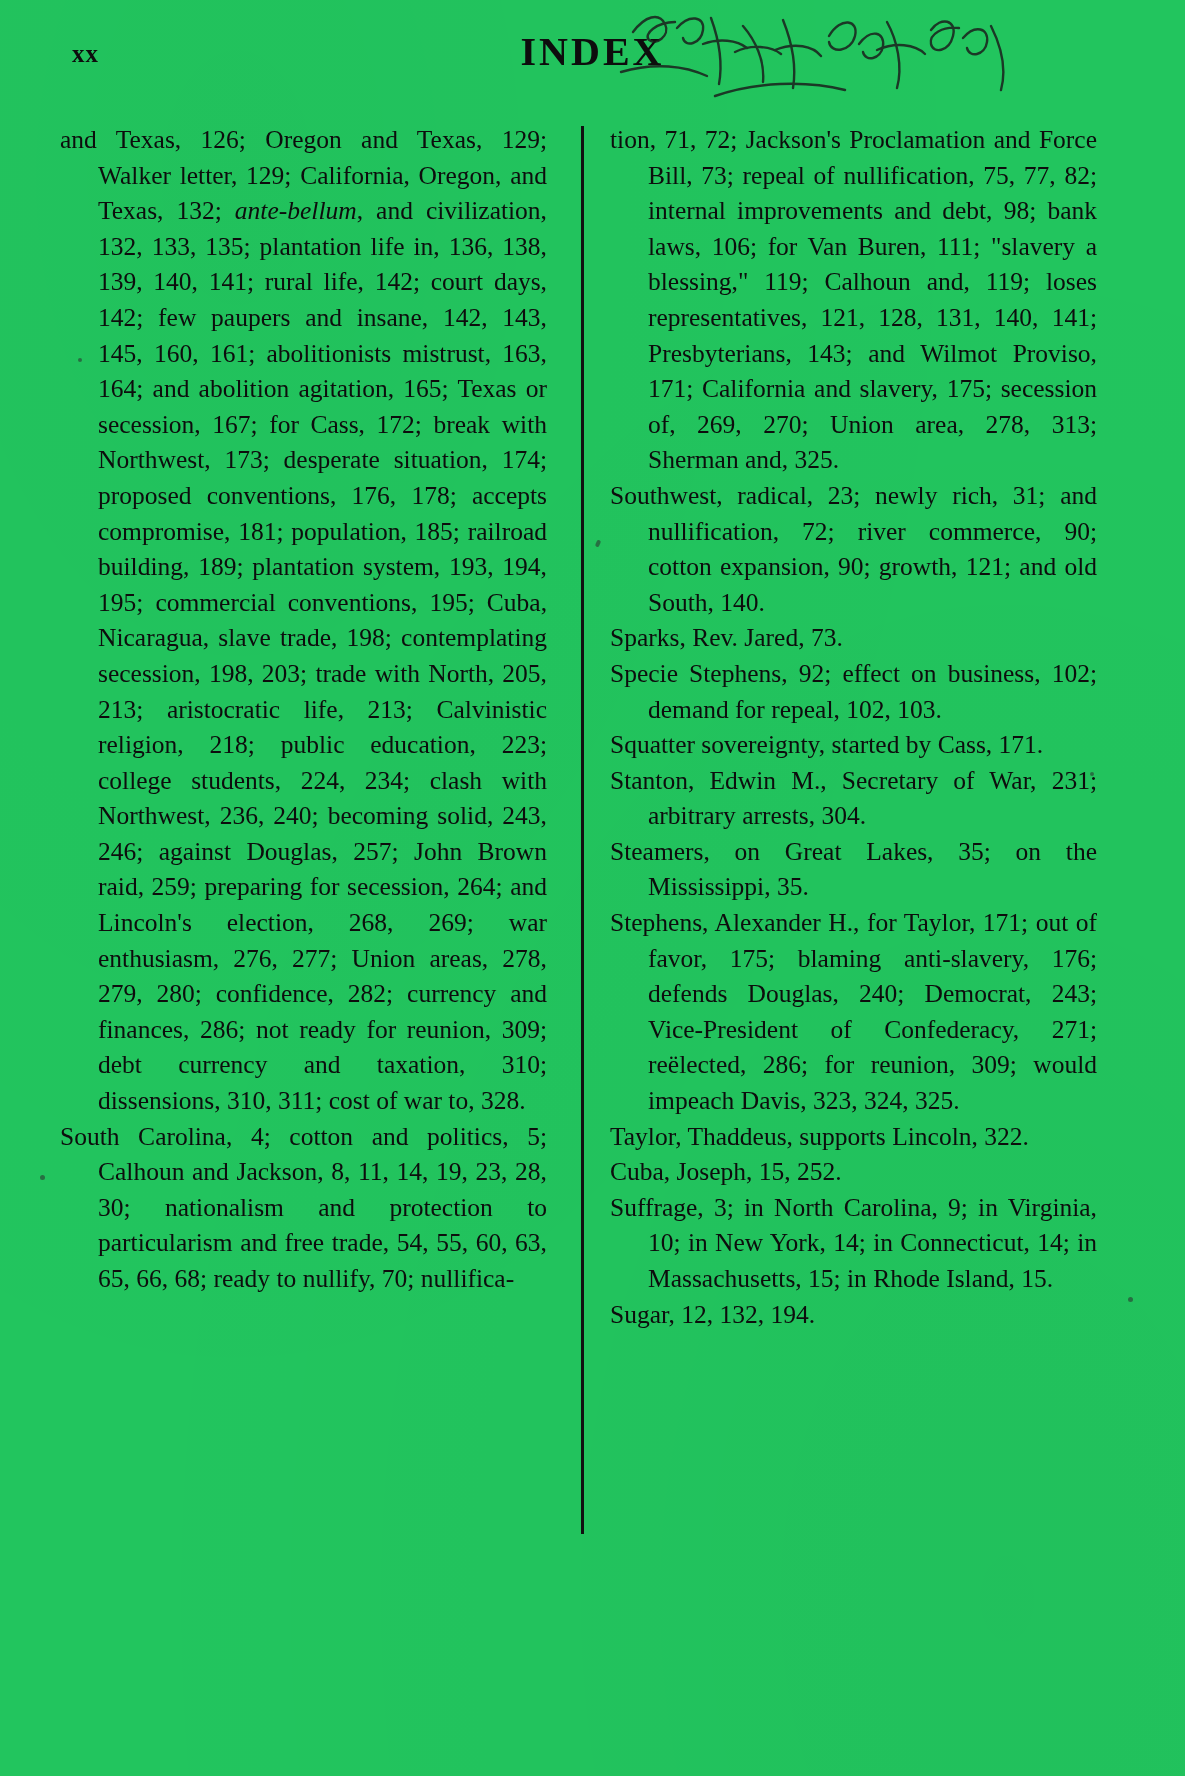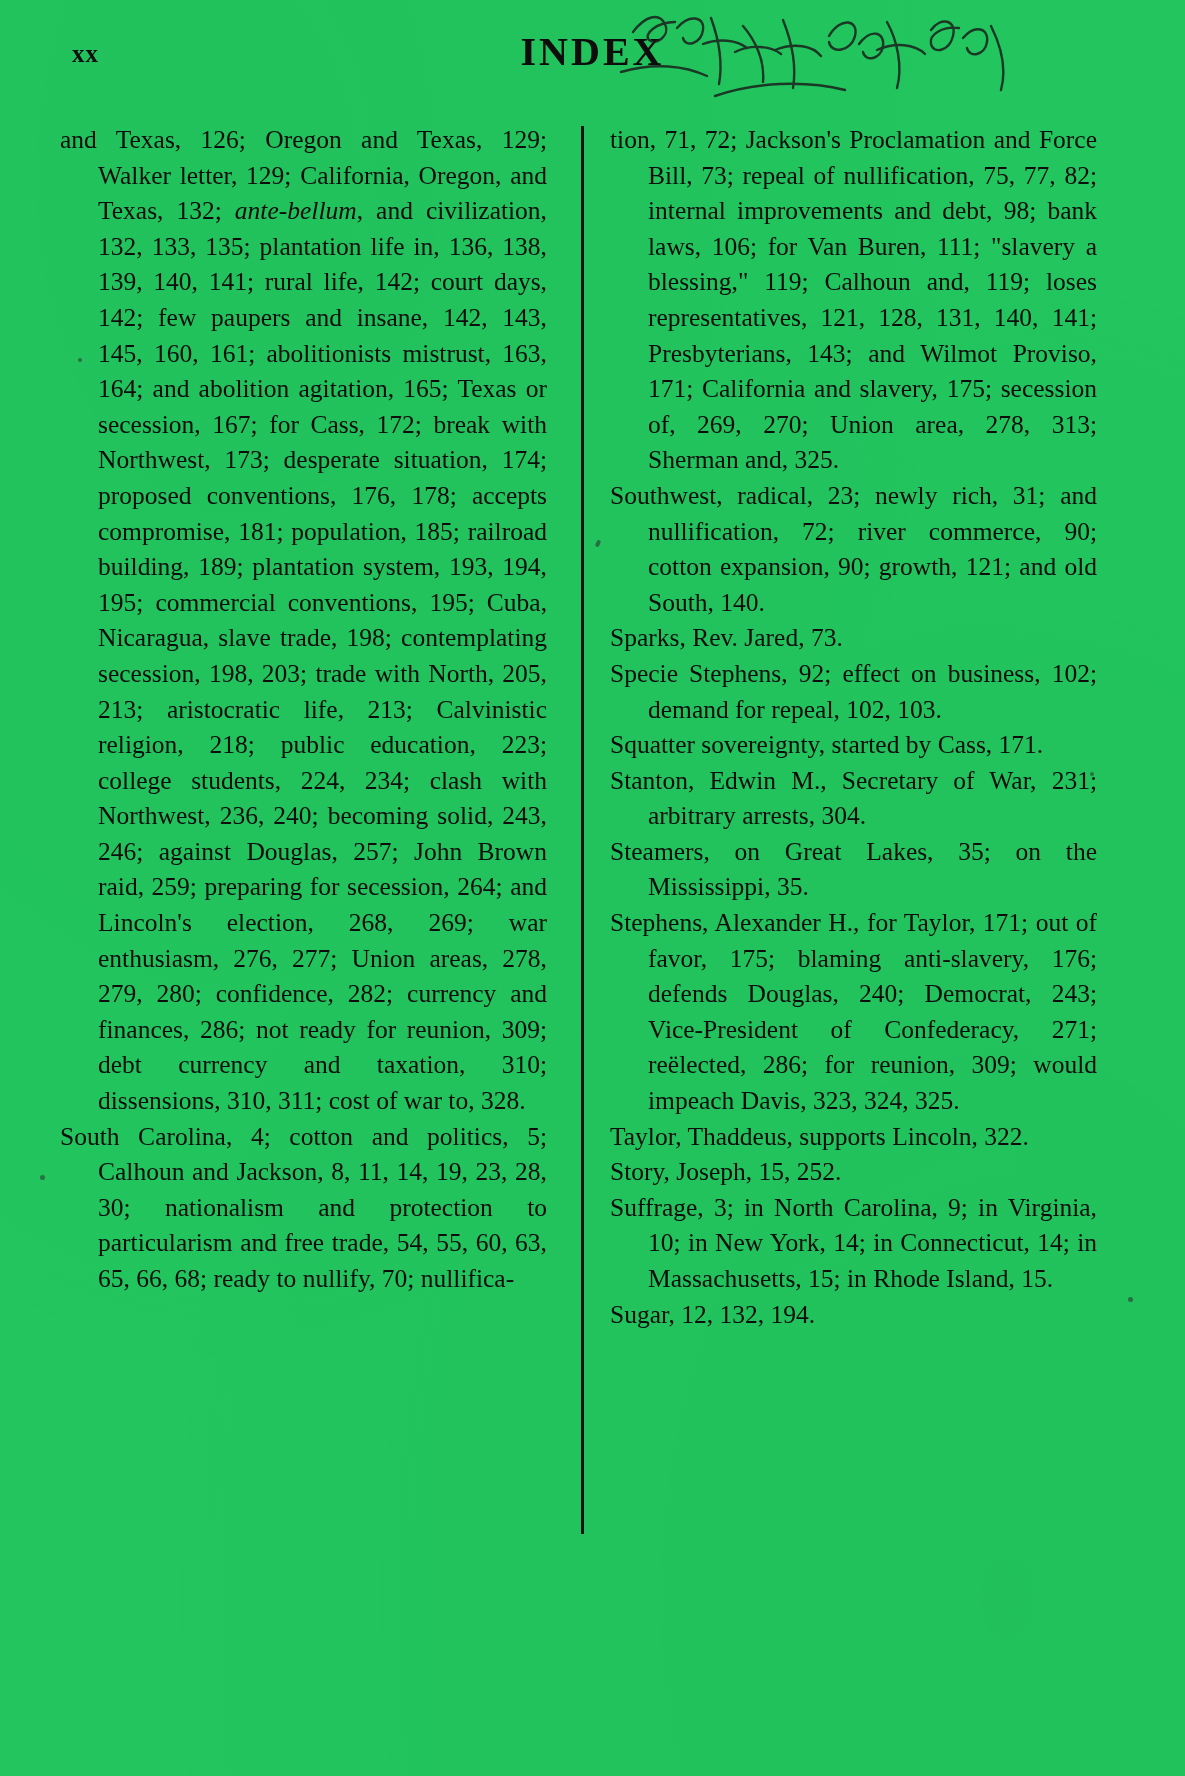--- a/index.html
+++ b/index.html
@@ -150,21 +150,21 @@
     <div class="col right">
       <p class="entry cont"><span>tion, 71, 72; Jackson's Proclamation and Force Bill, 73; repeal of nullification, 75, 77, 82; internal improvements and debt, 98; bank laws, 106; for Van Buren, 111; "slavery a blessing," 119; Calhoun and, 119; loses representatives, 121, 128, 131, 140, 141; Presbyterians, 143; and Wilmot Proviso, 171; California and slavery, 175; secession of, 269, 270; Union area, 278, 313; Sherman and, 325.</span></p>
       <p class="entry cont"><span>Southwest,</span><span> radical, 23; newly rich, 31; and nullification, 72; river commerce, 90; cotton expansion, 90; growth, 121; and old South, 140.</span></p>
       <p class="entry cont"><span>Sparks,</span><span> Rev. Jared, 73.</span></p>
       <p class="entry cont"><span>Specie Stephens,</span><span> 92; effect on business, 102; demand for repeal, 102, 103.</span></p>
       <p class="entry cont"><span>Squatter sovereignty,</span><span> started by Cass, 171.</span></p>
       <p class="entry cont"><span>Stanton,</span><span> Edwin M., Secretary of War, 231; arbitrary arrests, 304.</span></p>
       <p class="entry cont"><span>Steamers,</span><span> on Great Lakes, 35; on the Mississippi, 35.</span></p>
       <p class="entry cont"><span>Stephens,</span><span> Alexander H., for Taylor, 171; out of favor, 175; blaming anti-slavery, 176; defends Douglas, 240; Democrat, 243; Vice-President of Confederacy, 271; reëlected, 286; for reunion, 309; would impeach Davis, 323, 324, 325.</span></p>
       <p class="entry cont"><span>Taylor,</span><span> Thaddeus, supports Lincoln, 322.</span></p>
-      <p class="entry cont"><span>Story,</span><span> Joseph, 15, 252.</span></p>
+      <p class="entry cont"><span>Cuba,</span><span> Joseph, 15, 252.</span></p>
       <p class="entry cont"><span>Suffrage,</span><span> 3; in North Carolina, 9; in Virginia, 10; in New York, 14; in Connecticut, 14; in Massachusetts, 15; in Rhode Island, 15.</span></p>
       <p class="entry cont"><span>Sugar,</span><span> 12, 132, 194.</span></p>
     </div>
 
   </div>
 
   <span class="speck" style="left:78px;top:358px;width:4px;height:4px;"></span>
   <span class="speck" style="left:40px;top:1175px;width:5px;height:5px;"></span>
   <span class="speck" style="left:1128px;top:1297px;width:5px;height:5px;"></span>
   <span class="speck" style="left:1090px;top:772px;width:4px;height:4px;"></span>

